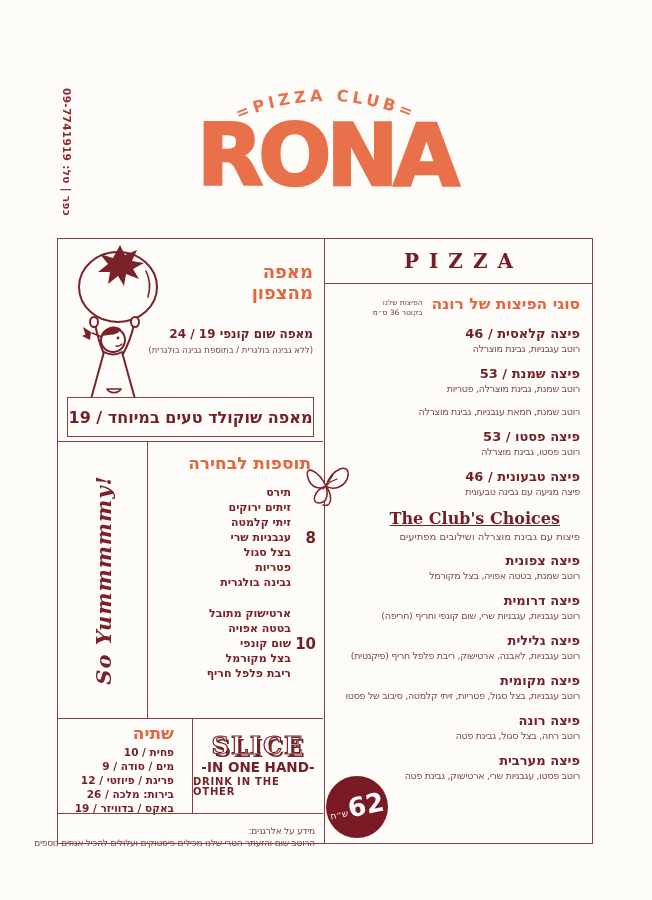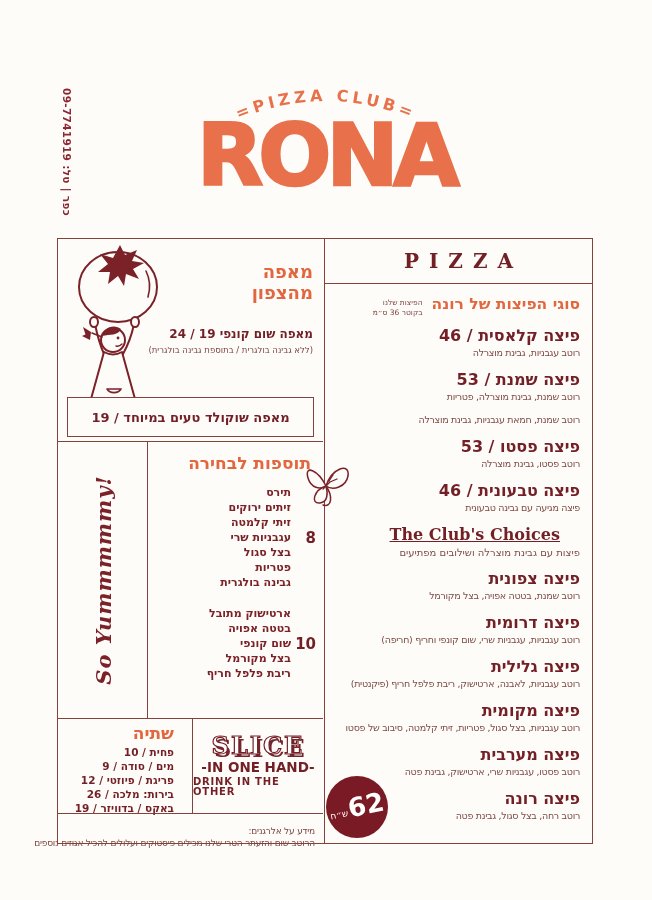--- a/index.html
+++ b/index.html
@@ -35,38 +35,38 @@
              border-left:1.3px solid var(--line);box-sizing:border-box;}
   .pizza-head{height:44px;border-bottom:1.3px solid var(--line);
               display:flex;align-items:center;justify-content:center;
               font-family:"DejaVu Serif",serif;font-weight:bold;font-size:20px;
               letter-spacing:10px;text-indent:10px;color:var(--maroon);}
   .pizza-body{padding:12px 12px 0 6px;direction:rtl;text-align:right;}
   .sec1-head{display:flex;gap:9px;align-items:flex-start;margin-bottom:9px;}
   .sec1-title{font-size:15.5px;font-weight:bold;color:var(--orange);line-height:17px;}
   .sec1-note{font-size:7.5px;line-height:9.5px;color:var(--body-tx);margin-top:2px;}
   .pz-item{margin-bottom:12px;}
-  .pz-item b{display:block;font-size:16px;color:var(--maroon);margin-bottom:2px;}
+  .pz-item b{display:block;font-size:13px;color:var(--maroon);margin-bottom:2px;}
   .pz-item span{display:block;font-size:9.5px;letter-spacing:-0.3px;
                 white-space:nowrap;color:#7e4a44;}
   .clubs-title{font-family:"DejaVu Serif",serif;font-weight:bold;font-size:16px;
                color:var(--maroon);direction:ltr;text-align:right;margin:2px 20px 3px 0;text-decoration:underline;}
   .clubs-sub{font-size:10px;color:#7e4a44;margin-bottom:11px;}
 
   
   .cell-bakery{position:absolute;left:0;top:0;width:265px;height:202px;}
   .girl-svg{position:absolute;left:4px;top:2px;}
   .bakery-text{position:absolute;right:10px;top:22px;text-align:right;direction:rtl;}
   .bakery-title{font-size:18px;font-weight:bold;color:var(--orange);line-height:21px;margin-bottom:24px;}
   .bakery-item{font-size:12px;font-weight:bold;color:var(--maroon);margin-bottom:4px;white-space:nowrap;}
   .bakery-note{font-size:8.5px;color:var(--body-tx);white-space:nowrap;}
   .choc-box{position:absolute;left:9px;top:158px;width:247px;height:40px;
             border:1.3px solid var(--line);background:var(--bg);box-sizing:border-box;
             display:flex;align-items:center;justify-content:center;direction:rtl;
-            font-size:13px;font-weight:bold;color:var(--maroon);z-index:2;}
+            font-size:16px;font-weight:bold;color:var(--maroon);z-index:2;}
 
   .cell-yum{position:absolute;left:0;top:202px;width:90px;height:277px;
             border-right:1.3px solid var(--line);box-sizing:border-box;}
   .yum{position:absolute;left:50%;top:50%;
        transform:translate(-50%,-50%) rotate(-90deg);
        font-family:"DejaVu Serif",serif;font-style:italic;font-weight:bold;
        font-size:21px;color:#7b2128;white-space:nowrap;letter-spacing:1px;}
 
   .cell-top{position:absolute;left:90px;top:202px;width:175px;height:277px;}
   .top-title{margin:12px 12px 12px 0;text-align:right;font-size:17px;
@@ -304,27 +304,27 @@
               <b>פיצה גלילית</b>
               <span>רוטב עגבניות, לאבנה, ארטישוק, ריבת פלפל חריף (פיקנטית)</span>
             </div>
 
             <div class="pz-item">
               <b>פיצה מקומית</b>
               <span>רוטב עגבניות, בצל סגול, פטריות, זיתי קלמטה, סיבוב של פסטו</span>
             </div>
 
             <div class="pz-item">
+              <b>פיצה רונה</b>
+              <span>רוטב רחה, בצל סגול, גבינת פטה</span>
+            </div>
+
+            <div class="pz-item">
               <b>פיצה מערבית</b>
               <span>רוטב פסטו, עגבניות שרי, ארטישוק, גבינת פטה</span>
             </div>
-
-            <div class="pz-item">
-              <b>פיצה רונה</b>
-              <span>רוטב רחה, בצל סגול, גבינת פטה</span>
-            </div>
           </div>
 
       </div>
     </div>
 
   </div>
 </div>
 
 </body></html>

